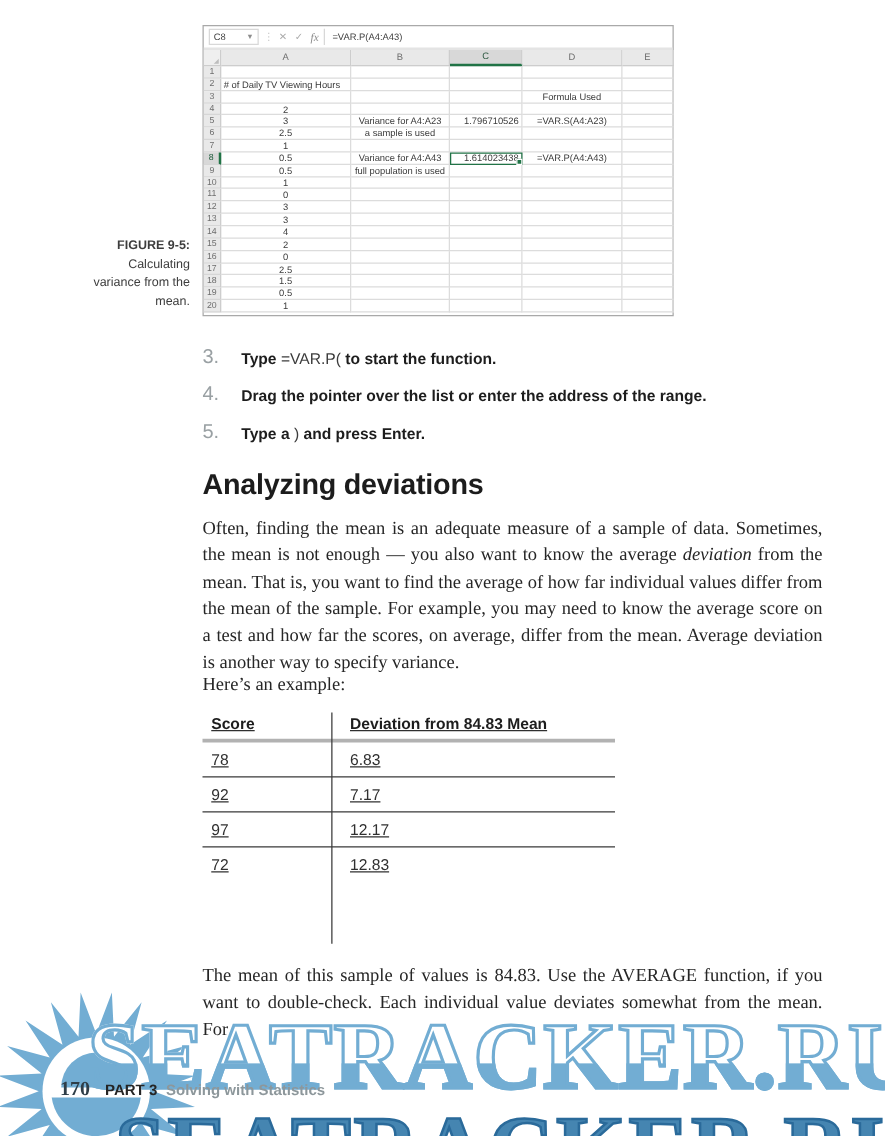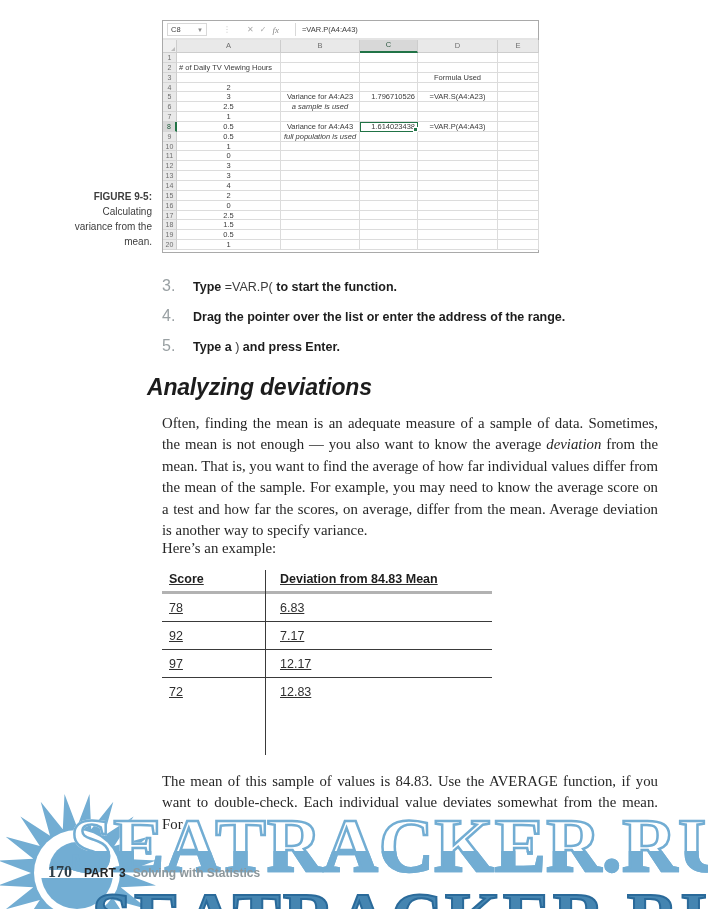--- a/index.html
+++ b/index.html
@@ -5,21 +5,21 @@
   html,body{margin:0;padding:0;}
   body{
     width:708px;height:909px;position:relative;overflow:hidden;
     background:#ffffff;font-family:"Liberation Sans",sans-serif;
   }
   
   .excel-shot{
     position:absolute;left:162px;top:20px;width:377px;height:233px;
     border:1px solid #a9a9a9;background:#fff;box-sizing:border-box;
   }
-  .fbar{height:19px;display:flex;align-items:center;padding:2px 4px;gap:16px;
+  .fbar{height:19px;display:flex;align-items:center;padding:2px 4px;gap:4px;
         border-bottom:2px solid #e4e4e4;box-sizing:border-box;}
   .namebox{width:40px;height:13px;border:1px solid #d8d8d8;display:flex;align-items:center;
            justify-content:space-between;padding:0 3px;font-size:7.5px;color:#3d3d3d;box-sizing:border-box;}
   .namebox .caret{font-size:6px;color:#8d8d8d;line-height:6px;}
   .fbar-dots{color:#c6c6c6;font-size:8px;line-height:8px;}
   .ficons{display:flex;gap:6px;align-items:center;font-size:8px;color:#ababab;}
   .ficons .fx{font-family:"Liberation Serif",serif;font-style:italic;color:#8a8a8a;font-size:9px;}
   .fformula{flex:1;border-left:1px solid #d8d8d8;padding-left:6px;font-size:7.5px;color:#3d3d3d;
             height:13px;line-height:13px;white-space:nowrap;overflow:hidden;}
   .xl-grid{font-size:7.5px;color:#3b3b3b;}
@@ -29,38 +29,38 @@
   .xl-hc.sel{background:#d8d8d8;border-bottom:2px solid #217346;line-height:10px;color:#2f5a43;}
   .xl-corner{background:#efefef;position:relative;}
   .xl-corner::after{content:'';position:absolute;right:1px;bottom:1px;
          border-left:4px solid transparent;border-bottom:4px solid #bdbdbd;}
   .xl-row{display:flex;height:9.85px;}
   .xl-rn{background:#e9e9e9;border-right:1px solid #cdcdcd;border-bottom:1px solid #d6d6d6;
          color:#6e6e6e;text-align:center;line-height:9.6px;font-size:7px;box-sizing:border-box;flex:none;}
   .xl-rn.sel{background:#d8d8d8;border-right:2px solid #217346;color:#1f5c3c;}
   .xl-cell{border-right:1px solid #dcdcdc;border-bottom:1px solid #dcdcdc;line-height:9.4px;
            padding:0 2px;box-sizing:border-box;white-space:nowrap;flex:none;position:relative;}
-  .xl-cell.ital{font-style:italic;}
+  .xl-cell.ital{}
   .xl-cell.spill{overflow:visible;z-index:1;}
   .xl-cell.selected{outline:1.5px solid #217346;outline-offset:-1px;z-index:2;background:#fff;}
   .xl-cell.selected::after{content:'';position:absolute;right:-1px;bottom:-1px;width:3px;height:3px;
            background:#217346;border:1px solid #fff;}
   
   .fig-caption{position:absolute;left:64px;top:189px;width:88px;text-align:right;
                font-size:10px;line-height:15px;color:#3d3d3d;}
   .fig-label{font-weight:bold;}
   
   .steps{position:absolute;left:162px;top:277px;width:440px;}
   .step{display:flex;margin-bottom:11px;}
   .step-num{width:31px;flex:none;font-size:16px;color:#99a0a3;line-height:18px;}
   .step-text{font-size:12.5px;line-height:17px;color:#1d1d1d;font-weight:bold;padding-top:2px;}
   .step-text .reg{font-weight:400;color:#3c3c3c;}
   
-  .heading{position:absolute;left:147px;top:374px;font-size:23px;font-weight:bold;
-           color:#1c1c1c;letter-spacing:-0.2px;margin:0;font-style:italic;}
+  .heading{position:absolute;left:162px;top:374px;font-size:23px;font-weight:bold;
+           color:#1c1c1c;letter-spacing:-0.2px;margin:0;}
   .serif{font-family:"Liberation Serif",serif;color:#262626;}
   .para1{position:absolute;left:162px;top:413px;width:496px;font-size:14.8px;
          line-height:21.4px;text-align:justify;}
   .para2{position:absolute;left:162px;top:540px;font-size:14.8px;}
   .para3{position:absolute;left:162px;top:771px;width:496px;font-size:14.8px;
          line-height:21.4px;text-align:justify;text-align-last:justify;}
   
   .score-table{position:absolute;left:162px;top:567px;width:330px;font-size:12.5px;color:#303030;text-decoration:underline;}
   .st-header{display:flex;align-items:center;height:24px;border-bottom:3px solid #b2b2b2;
              font-weight:bold;color:#1d1d1d;}

